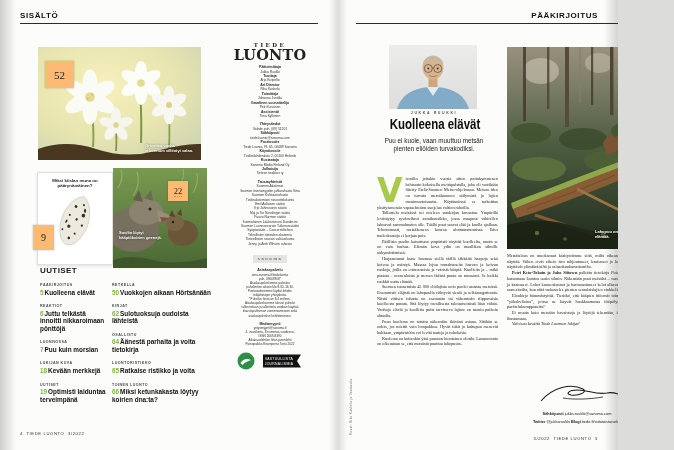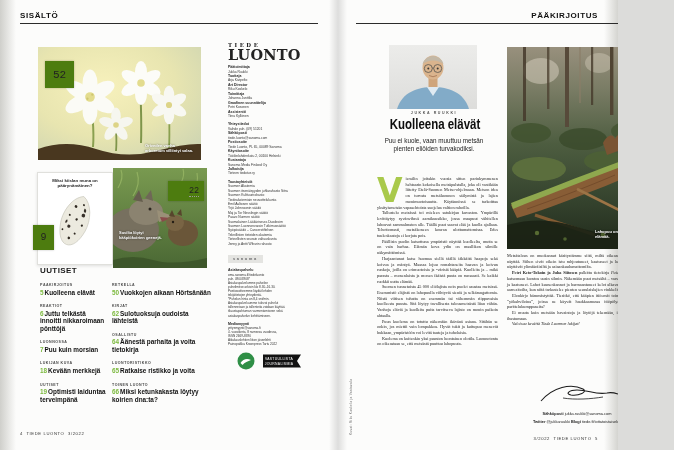--- a/index.html
+++ b/index.html
@@ -10,38 +10,38 @@
   .edge-right{position:absolute;right:0;top:0;width:14px;height:450px;
     background:linear-gradient(270deg,#d4d4d0,rgba(252,252,251,0));}
   .gutter{position:absolute;left:329px;top:0;width:18px;height:450px;
     background:linear-gradient(90deg,rgba(0,0,0,0),rgba(0,0,0,0.12) 50%,rgba(0,0,0,0));}
 
   .page-header{position:absolute;top:11px;font-size:8px;font-weight:bold;letter-spacing:.6px;color:#111;}
   .rule{position:absolute;top:23px;height:1px;background:#2b2b2b;}
 
   
   .img-box{position:absolute;overflow:hidden;}
-  .numbox{position:absolute;background:#4d7c0f;display:flex;align-items:center;justify-content:center;
-    font-family:Liberation Mono, monospace;color:#222;box-shadow:0 0 2px rgba(0,0,0,.25);}
+  .numbox{position:absolute;background:#fdba74;display:flex;align-items:center;justify-content:center;
+    font-family:Liberation Serif, serif;color:#222;box-shadow:0 0 2px rgba(0,0,0,.25);}
   .img-cap{position:absolute;color:#fff;font-size:4px;font-weight:bold;line-height:5px;
     text-shadow:0 0 2px rgba(0,0,0,.7);}
   .egg-frame{position:absolute;background:#fff;border:1px solid #e0e0dc;box-shadow:0 1px 3px rgba(0,0,0,.12);}
   .egg-q{font-size:4.4px;font-weight:bold;line-height:5.4px;text-align:center;padding:5px 7px 0;color:#222;}
 
   
   .vakiot{position:absolute;left:40px;top:266px;font-size:8px;font-weight:bold;letter-spacing:.4px;}
   .toc-col{position:absolute;top:283px;}
   .toc-item{margin-bottom:8px;}
   .toc-section{font-size:3.6px;font-weight:bold;letter-spacing:.5px;color:#4c4c4c;margin-bottom:1.5px;}
   .toc-title{font-size:6.4px;font-weight:bold;line-height:7.6px;color:#111;}
   .toc-num{color:#7cb93e;margin-right:1px;}
   .footer{position:absolute;font-size:4.2px;letter-spacing:.6px;color:#333;white-space:pre;}
 
   
-  .masthead{position:absolute;left:228px;top:42px;width:84px;color:#222;}
+  .masthead{position:absolute;left:228px;top:42px;width:84px;text-align:center;color:#222;}
   .mh-logo-top{font-family:"DejaVu Serif",serif;font-size:5.5px;font-weight:bold;letter-spacing:2.5px;}
   .mh-logo-main{font-family:"DejaVu Serif",serif;font-size:14.5px;font-weight:bold;line-height:13px;letter-spacing:.2px;}
   .mh-sec{margin-top:4px;}
   .mh-label{font-size:3.5px;font-weight:bold;line-height:4.5px;}
   .mh-value{font-size:3.3px;line-height:4.4px;color:#333;}
   .mh-tiny{font-size:3.1px;line-height:4.1px;color:#333;}
   .sanoma{display:inline-block;margin-top:4px;background:#e4e4e1;color:#68686a;
     font-size:4px;font-weight:bold;letter-spacing:1.6px;padding:1.5px 5px;}
   .badges{margin-top:5px;display:flex;align-items:center;justify-content:center;gap:6px;}
 
@@ -185,21 +185,21 @@
         <circle cx="37" cy="41" r="1.5" fill="#2c2620"></circle>
         <ellipse cx="70" cy="65" rx="15" ry="13" fill="#6a5639"></ellipse>
         <ellipse cx="62" cy="55" rx="9" ry="8" fill="#796444"></ellipse>
         <polygon points="56,48 59,42 62,49" fill="#57452c"></polygon>
         <polygon points="64,46 68,41 69,48" fill="#57452c"></polygon>
         <circle cx="60" cy="54" r="1.2" fill="#241e16"></circle>
         <path d="M0,92 q20,-6 40,0 t54,-2 L94,100 L0,100 Z" fill="#3c5429" opacity=".9"></path>
       </svg>
       <div class="img-cap" style="left:6px;top:62px;width:50px;">Susilta löytyi kääpiökoirien geenejä.</div>
     </div>
-    <div class="numbox" style="left:168px;top:181px;width:20px;height:20px;font-size:8.5px;padding-left:16px;">
+    <div class="numbox" style="left:168px;top:181px;width:20px;height:20px;font-size:8.5px;">
       <span style="border-bottom:1px dotted #999;">22</span>
     </div>
 
     <div class="vakiot">UUTISET</div>
 
     <div class="toc-col" style="left:40px;width:66px;">
       <div class="toc-item">
         <div class="toc-section">PÄÄKIRJOITUS</div>
         <div class="toc-title"><span class="toc-num">5</span><span>Kuolleena elävät</span></div>
       </div>

